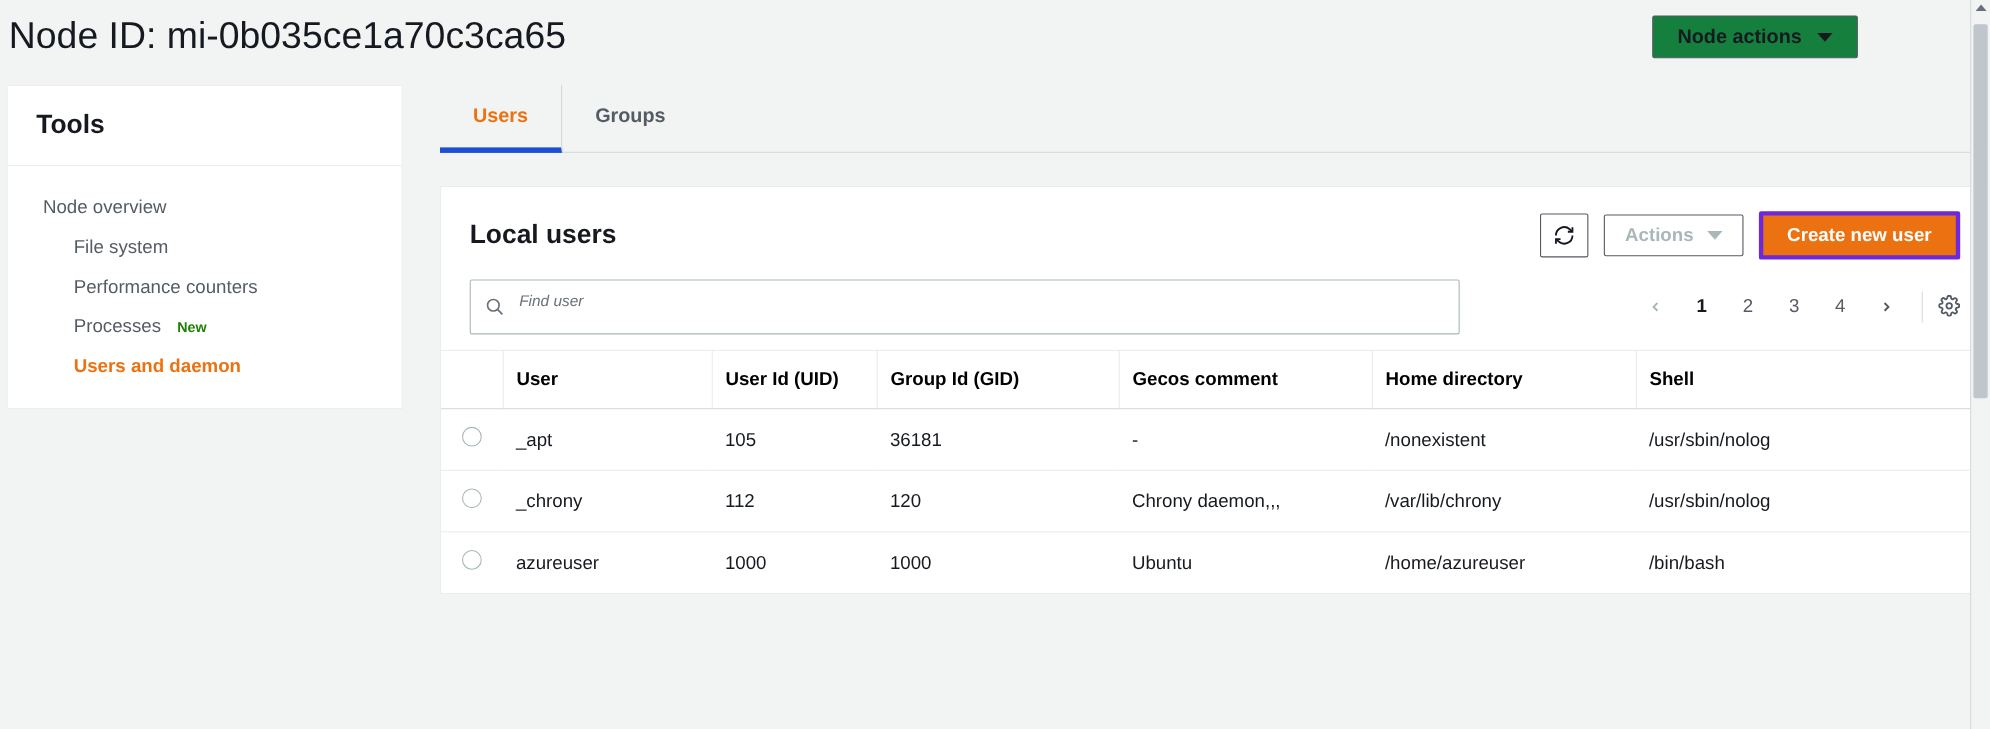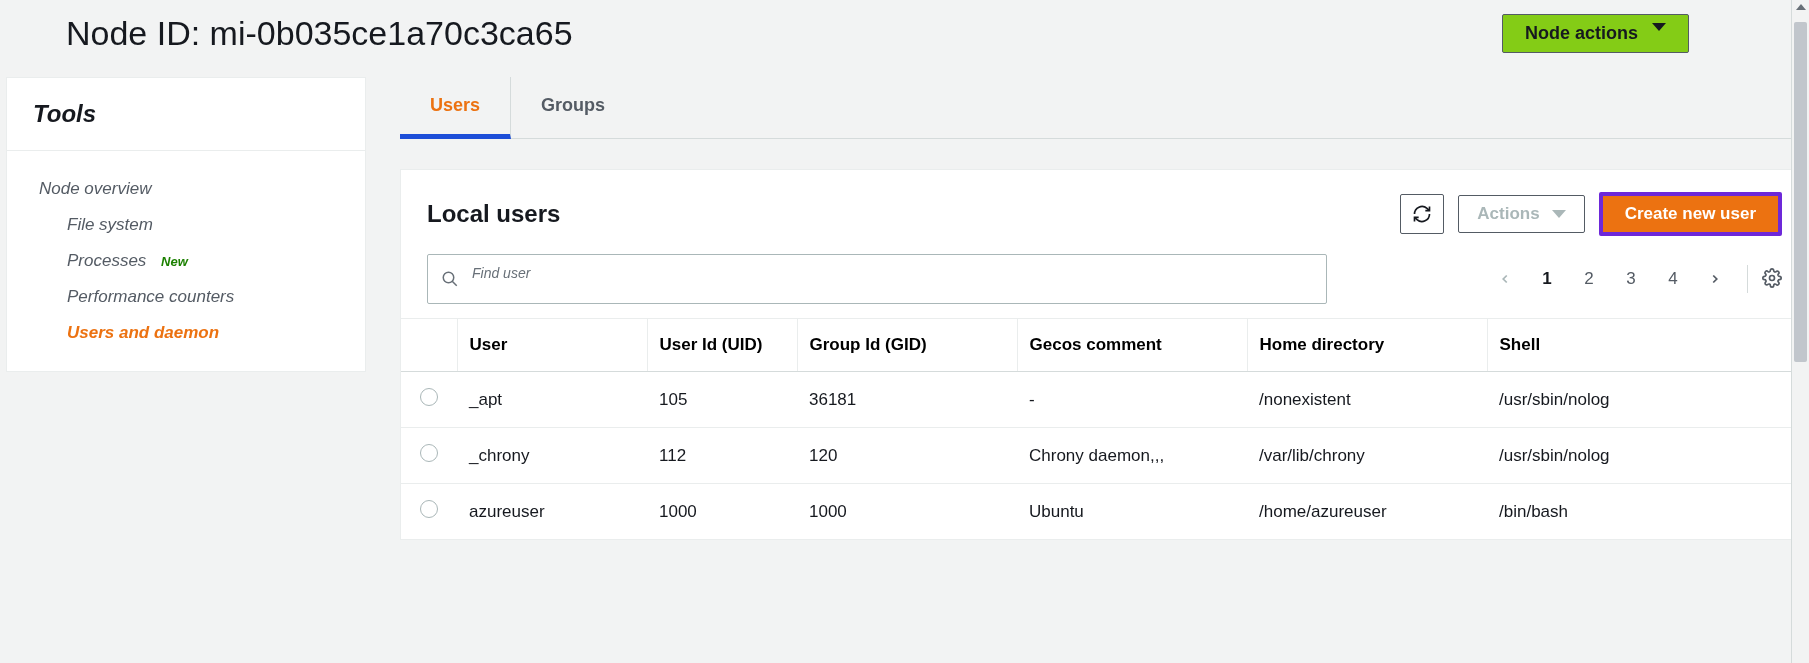--- a/index.html
+++ b/index.html
@@ -12,32 +12,32 @@
     height: 663px;
     overflow: hidden;
     position: relative;
   }
 
   
   .header {
     display: flex;
     align-items: center;
     justify-content: space-between;
-    padding: 14px 0 24px 18px;
-    margin-left: 48px;
+    padding: 14px 0 24px 8px;
   }
   .header h1 {
     font-size: 34px;
     font-weight: 400;
     color: #16191f;
   }
   .node-actions-btn {
     display: inline-flex;
+    align-items: center;
     gap: 14px;
-    background: #84cc16;
+    background: #15803d;
     border: 1px solid #545b64;
     border-radius: 2px;
     padding: 8px 22px;
     font-size: 18px;
     font-weight: 700;
     color: #16191f;
     cursor: pointer;
     margin-right: 120px;
   }
   .caret-down {
@@ -54,21 +54,20 @@
     gap: 0;
   }
 
   
   .sidebar {
     width: 360px;
     background: #fff;
     border: 1px solid #eaeded;
     margin-left: 6px;
     flex-shrink: 0;
-    font-style: italic;
   }
   .sidebar-header {
     padding: 22px 26px;
     border-bottom: 1px solid #eaeded;
   }
   .sidebar-header h2 {
     font-size: 24px;
     font-weight: 700;
   }
   .sidebar-nav {
@@ -283,25 +282,25 @@
       <h2>Tools</h2>
     </div>
     <nav class="sidebar-nav">
       <a href="#">
         <span>Node overview</span>
       </a>
       <a href="#" class="subitem">
         <span>File system</span>
       </a>
       <a href="#" class="subitem">
+        <span>Performance counters</span>
+      </a>
+      <a href="#" class="subitem">
         <span>Processes</span>
         <span class="new-badge">New</span>
-      </a>
-      <a href="#" class="subitem">
-        <span>Performance counters</span>
       </a>
       <a href="#" class="subitem active">
         <span>Users and daemon</span>
       </a>
     </nav>
   </aside>
 
   <section class="content">
 
     <div class="tabs">

